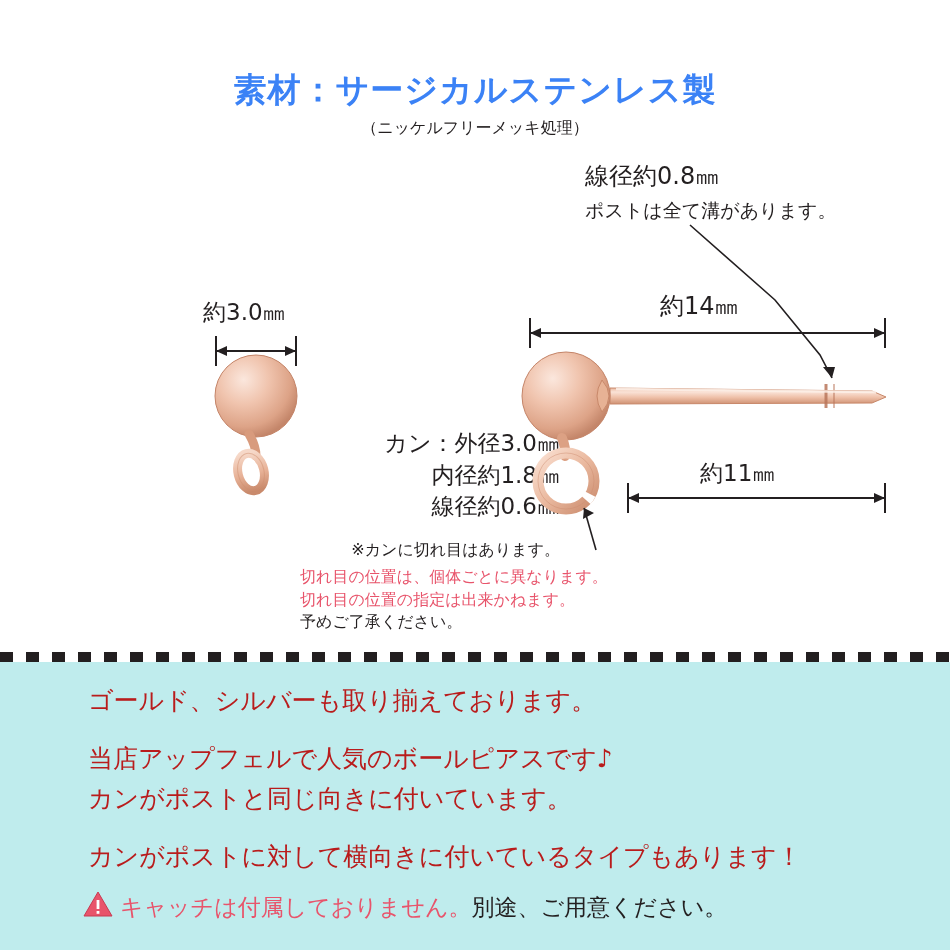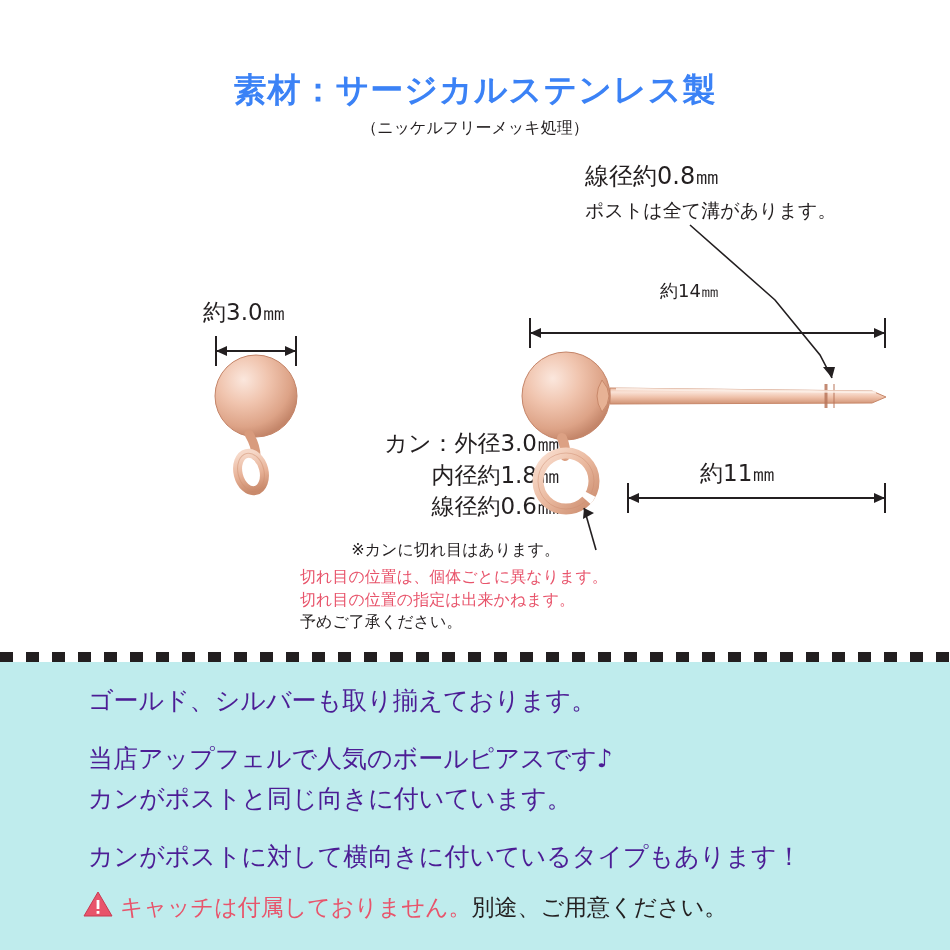--- a/index.html
+++ b/index.html
@@ -34,21 +34,21 @@
   }
 
   
   .leader-svg { position:absolute; left:0; top:0; width:950px; height:655px; pointer-events:none; }
 
   
   .dim-3mm-label {
     position:absolute; left:203px; top:297px; font-size:23px; white-space:nowrap;
   }
   .dim-14mm-label {
-    position:absolute; left:660px; top:279px; font-size:18px; white-space:nowrap;
+    position:absolute; left:660px; top:290px; font-size:24px; white-space:nowrap;
   }
   .dim-11mm-label {
     position:absolute; left:700px; top:458px; font-size:23px; white-space:nowrap;
   }
 
   
   .ring-dims {
     position:absolute; left:300px; top:428px; width:260px;
     text-align:right; font-size:23px; line-height:1.38; white-space:nowrap;
   }
@@ -67,21 +67,21 @@
     position:absolute; left:0; top:652px; width:950px; height:10px;
     background-image:
       repeating-linear-gradient(to right, #231f20 0px, #231f20 13px, transparent 13px, transparent 26px);
   }
 
   
   .bottom-section {
     position:absolute; left:0; top:662px; width:950px; height:288px;
     background:#bfeced;
   }
-  .b-line { position:absolute; font-size:25px; color:#4c1d95; white-space:nowrap; }
+  .b-line { position:absolute; font-size:25px; color:#b91c1c; white-space:nowrap; }
   .b1 { left:88px; top:22px; }
   .b2 { left:88px; top:80px; }
   .b3 { left:88px; top:120px; }
   .b4 { left:88px; top:178px; font-size:25px; }
   .b5 { left:120px; top:230px; font-size:23px; color:#e8546b; }
   .b5 .black { color:#231f20; }
 
   .warn-icon { position:absolute; left:83px; top:229px; width:30px; height:27px; }
 </style>
 </head>

